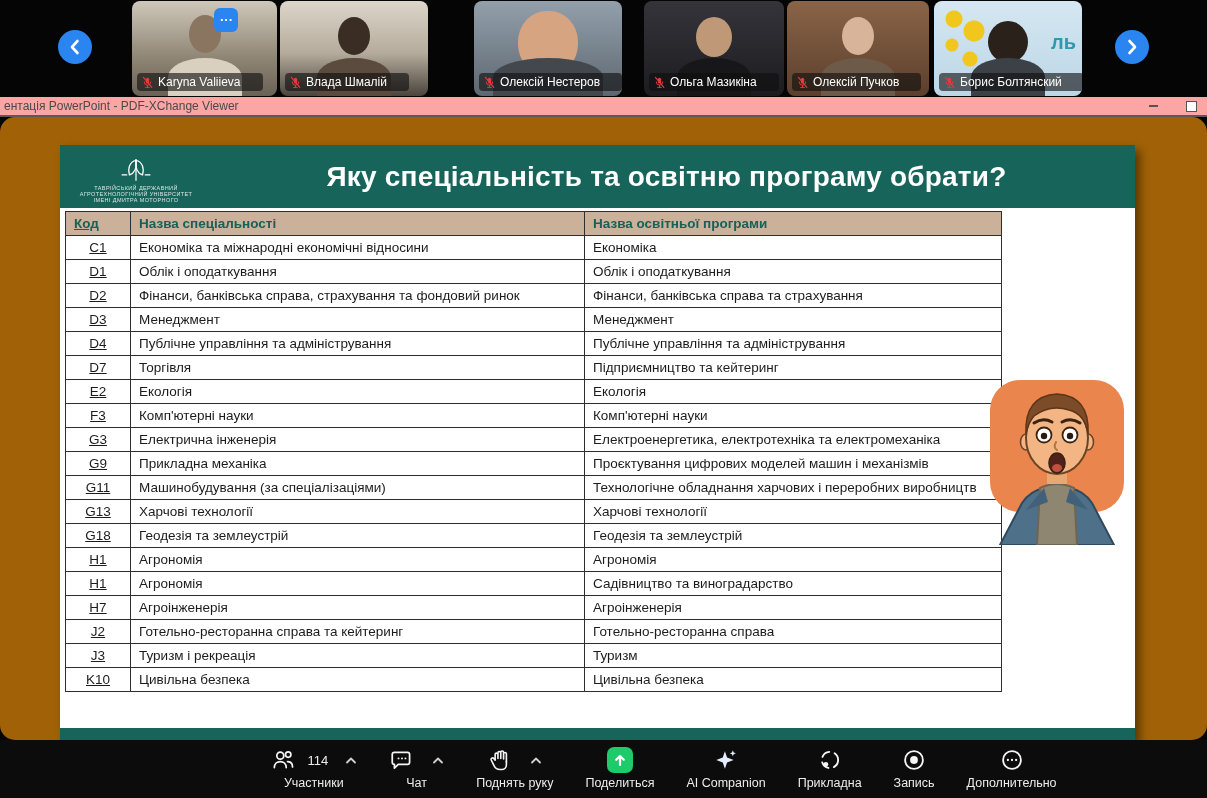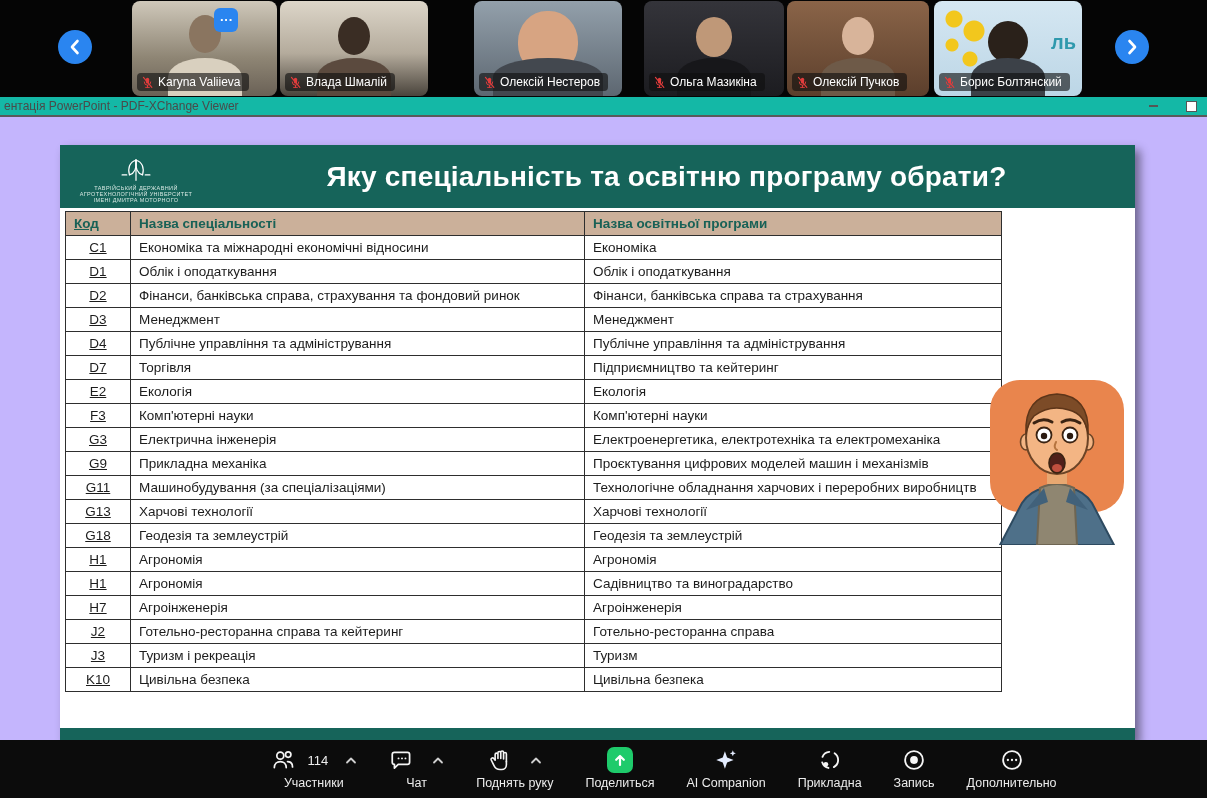--- a/index.html
+++ b/index.html
@@ -29,36 +29,36 @@
   .v5 .person{background:linear-gradient(180deg,#d5e7f2,#bcd6e6);}
   .v5 .phead{background:#2a211a;width:40px;height:42px;top:20px;} .v5 .ptorso{background:#3c4148;}
   .v5 .person::before{content:"";position:absolute;left:6px;top:6px;width:60px;height:70px;
      background:
        radial-gradient(circle at 14px 12px,#f2c71d 0 8px,transparent 9px),
        radial-gradient(circle at 34px 24px,#f2c71d 0 10px,transparent 11px),
        radial-gradient(circle at 12px 38px,#f2c71d 0 6px,transparent 7px),
        radial-gradient(circle at 30px 52px,#f2c71d 0 7px,transparent 8px);}
   .backdrop{position:absolute;right:6px;top:30px;font-weight:bold;color:#2f99ad;font-size:20px;}
   .name-tag{position:absolute;left:5px;bottom:5px;display:flex;align-items:center;gap:4px;
-    background:rgba(15,15,15,.62);border-radius:4px;padding:2px 8px 2px 4px;}
+    background:rgba(15,15,15,.62);border-radius:4px;padding:2px 22px 2px 4px;}
   .pname{color:#fff;font-size:12px;white-space:nowrap;}
   .more-btn{position:absolute;left:214px;top:8px;width:24px;height:24px;border:none;border-radius:6px;
     background:#2a85f0;color:#fff;font-size:13px;font-weight:bold;line-height:10px;cursor:pointer;}
 
   
-  .titlebar{position:absolute;top:97px;left:0;width:1207px;height:18px;background:#14b8a6;
+  .titlebar{position:absolute;top:97px;left:0;width:1207px;height:18px;background:#fca5a5;
     border-bottom:2px solid #5a5a5a;display:flex;align-items:center;}
   .win-title{font-size:12px;color:#4a4a4a;padding-left:4px;white-space:nowrap;}
   .win-controls{position:absolute;right:8px;top:0;height:18px;display:flex;gap:22px;align-items:center;}
   .win-btn{border:none;background:transparent;width:16px;height:16px;display:flex;align-items:center;justify-content:center;cursor:pointer;padding:0;}
   .min-glyph{display:block;width:9px;height:0;border-top:2px solid #555;}
   .max-glyph{display:block;width:9px;height:9px;border:1.5px solid #555;background:#fff;}
 
   
-  .canvas{position:absolute;top:117px;left:0;width:1207px;height:623px;background:#c4b5fd;}
+  .canvas{position:absolute;top:117px;left:0;width:1207px;height:623px;background:#a16207;border-radius:15px;}
   .slide{position:absolute;left:60px;top:28px;width:1075px;height:596px;background:#fff;
     box-shadow:5px 5px 9px rgba(0,0,0,.45);}
   .slide-header{position:absolute;top:0;left:0;width:100%;height:63px;background:#16645a;display:flex;align-items:center;}
   .logo-block{width:152px;display:flex;flex-direction:column;align-items:center;gap:1px;padding-top:2px;}
   .logo-lines{display:flex;flex-direction:column;align-items:center;line-height:6px;}
   .logo-lines span{font-size:5.5px;color:#d7e8e3;letter-spacing:.4px;white-space:nowrap;}
   .slide-title{flex:1;margin:0;text-align:center;color:#fff;font-size:28px;font-weight:bold;letter-spacing:.2px;padding-right:14px;}
   .spec-table{position:absolute;left:5px;top:66px;width:897px;border-collapse:collapse;table-layout:fixed;}
   .spec-table th,.spec-table td{border:1px solid #2e2e2e;font-size:13.5px;padding:3px 8px;line-height:17px;
     overflow:hidden;}

